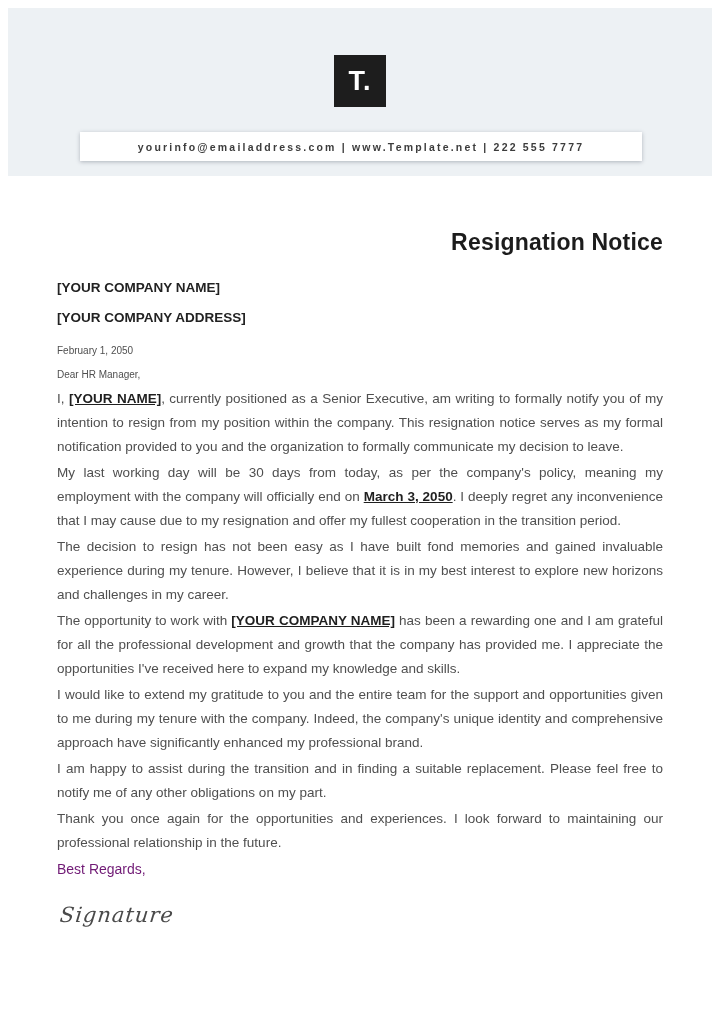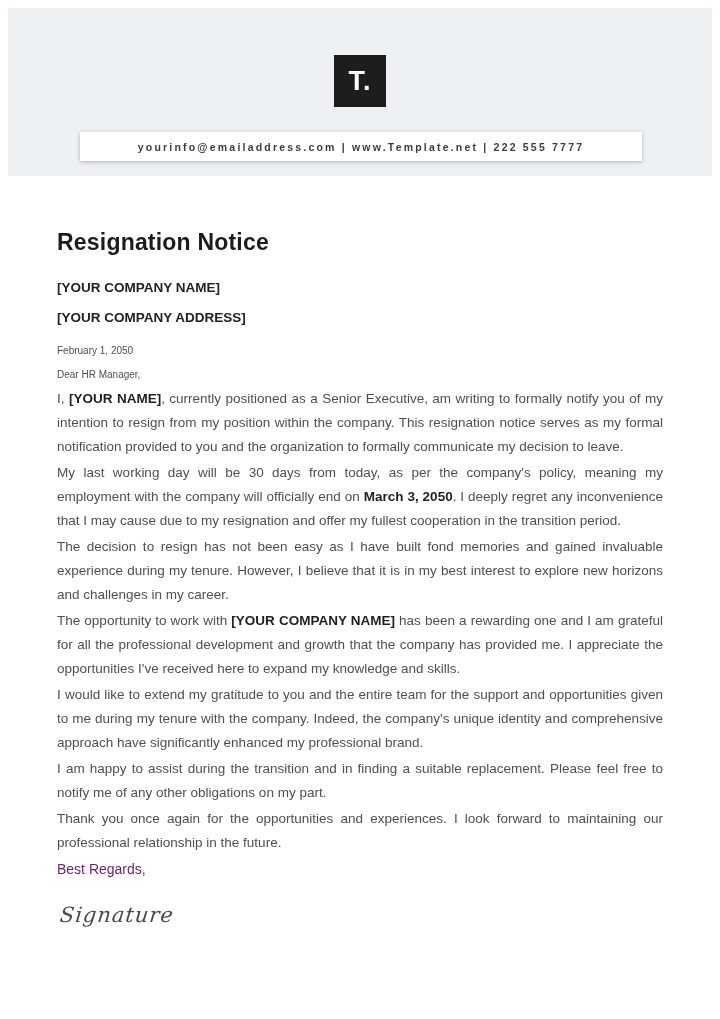--- a/index.html
+++ b/index.html
@@ -51,21 +51,21 @@
     font-weight: bold;
     letter-spacing: 2.2px;
     color: #3c3c3c;
     white-space: nowrap;
   }
   
   .letter {
     padding: 0 57px;
   }
   .letter-title {
-    text-align: left;
+    text-align: right;
     font-size: 23px;
     font-weight: bold;
     color: #1c1c1c;
     margin-top: 52px;
     line-height: 28px;
     letter-spacing: 0.2px;
   }
   .recipient-block { margin-top: 23px; }
   .recipient-line {
     font-size: 13.5px;
@@ -80,21 +80,21 @@
     line-height: 24px;
   }
   .date-line { margin-top: 8px; }
   .letter-body .para {
     font-size: 13.5px;
     color: #4f4f4f;
     line-height: 24px;
     text-align: justify;
     margin-bottom: 2px;
   }
-  .letter-body .para b { color: #1f1f1f; }
+  .letter-body .para b { color: #1f1f1f; text-decoration: underline; }
   .closing-line {
     font-size: 14px;
     color: #701a75;
     line-height: 24px;
   }
   .signature {
     margin-top: 22px;
     margin-left: 3px;
     font-family: "DejaVu Serif", serif;
     font-style: italic;

